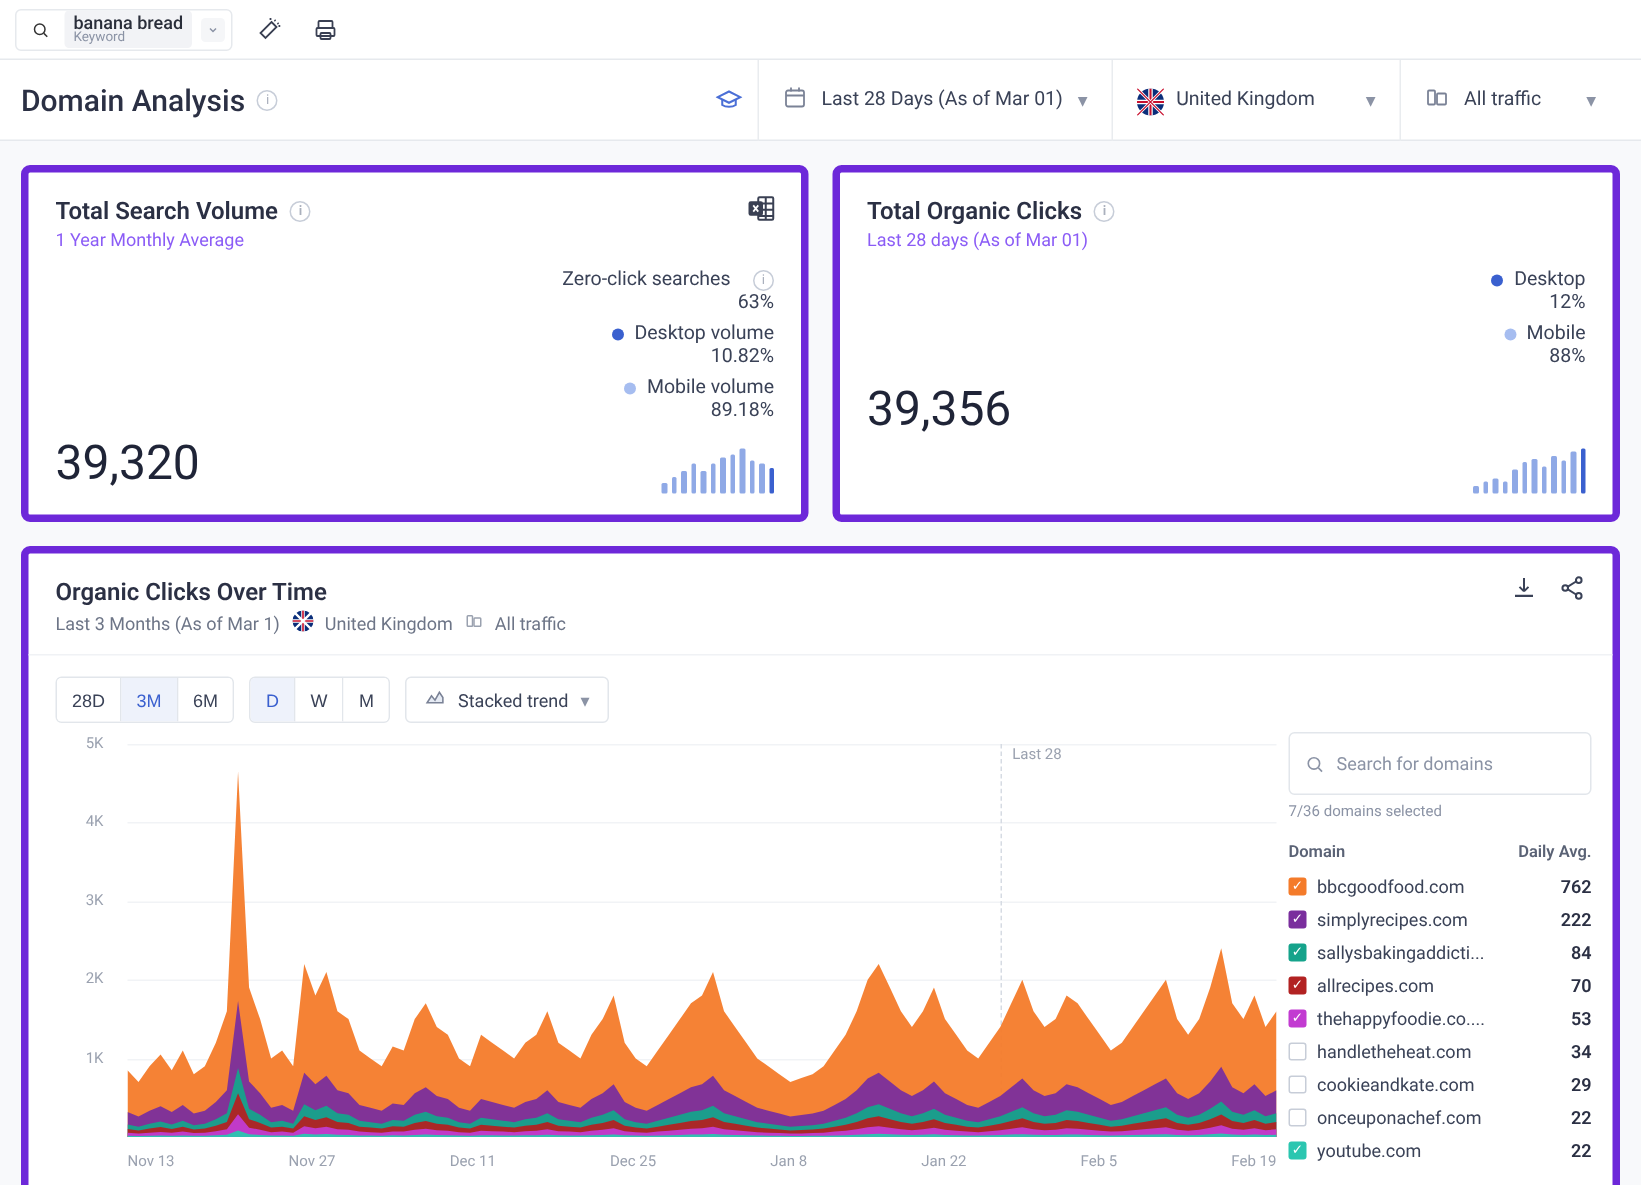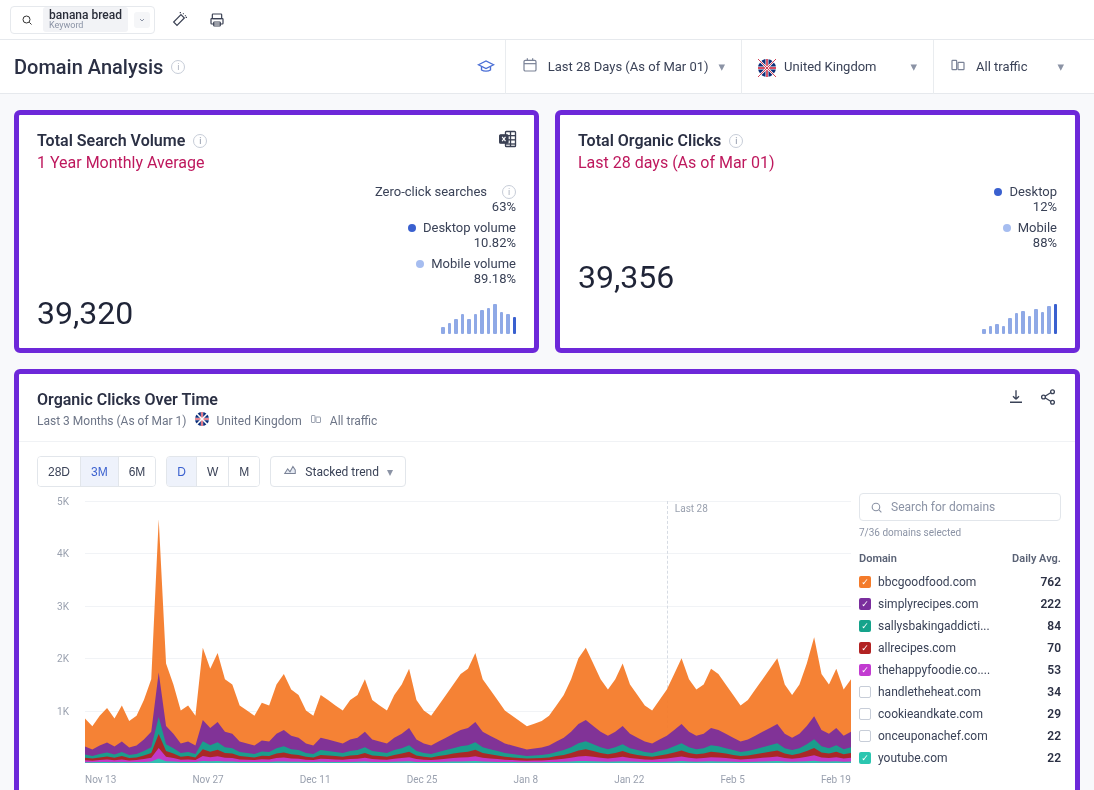--- a/index.html
+++ b/index.html
@@ -19,21 +19,21 @@
 .spacer { flex: 1; }
 .hdr-seg { height: 54px; border-left: 1px solid #e9ecef; display:flex; align-items:center; padding: 0 16px; gap: 10px; color:#3a4257; font-size: 13px; }
 .hdr-seg.first { border-left: none; padding-right: 10px; }
 .hdr-icon { width:18px; height:18px; display:flex; align-items:center; justify-content:center; color:#4b6fd6; }
 .hdr-seg .caret { color:#8b93a5; }
 .flag { width:16px; height:16px; }
 .content { padding: 16px 14px; display:flex; flex-direction:column; gap: 16px; }
 .row { display:flex; gap: 16px; }
 .card { background:#fff; border:5px solid #6d28d9; border-radius:6px; flex:1; padding: 16px 18px; position:relative; }
 .card-title { font-size: 16px; font-weight: 600; color:#2b3044; display:flex; align-items:center; }
-.card-sub { font-size: 16px; color:#be185d; margin-top: 3px; }
+.card-sub { font-size: 12px; color:#8b5cf6; margin-top: 3px; }
 .export-ico { position:absolute; top:14px; right:16px; color:#2f6b3e; }
 .metric-lines { margin-top: 12px; display:flex; flex-direction:column; gap: 6px; font-size:13px; }
 .mline { display:flex; align-items:flex-end; justify-content:space-between; color:#3a4257;flex-direction:column; }
 .mline .lbl { display:flex; align-items:center; gap:7px; }
 .dot { width:8px; height:8px; border-radius:50%; display:inline-block; }
 .mline .lbl.plain { padding-left:0; }
 .mline .val { color:#3a4257; font-weight:400; }
 .bignum { font-size: 32px; font-weight:400; color:#1f2437; margin-top: 8px; }
 .spark { position:absolute; right:18px; bottom:14px; display:flex; align-items:flex-end; gap:3px; height:30px; }
 .spark div { width:3.5px; background:#8fa9e6; border-radius:1px; }
@@ -45,21 +45,21 @@
 .head-actions { position:absolute; right:18px; top:14px; display:flex; gap:14px; color:#3a4257; }
 .controls { padding: 14px 18px 0 18px; display:flex; gap:10px; }
 .seg { display:flex; border:1px solid #e2e6eb; border-radius:4px; overflow:hidden; }
 .seg button { background:#fff; border:none; border-right:1px solid #e2e6eb; padding:6px 10px; font-size:12px; color:#3a4257; cursor:pointer; }
 .seg button:last-child { border-right:none; }
 .seg button.active { background:#eef2fb; color:#3a60cf; }
 .dropdown { border:1px solid #e2e6eb; border-radius:4px; padding:6px 12px; font-size:12px; color:#3a4257; display:flex; align-items:center; gap:8px; background:#fff; cursor:pointer; }
 .chart-body { display:flex; padding: 6px 14px 0 14px; }
 .chart-area { flex:1; position:relative; height: 300px; }
 .legend-panel { width: 210px; padding-left: 8px; }
-.search-box { border:1px solid #e2e6eb; border-radius:4px; height:28px; display:flex; align-items:center; padding:0 10px; gap:8px; color:#8b93a5; font-size:12px; }
+.search-box { border:1px solid #e2e6eb; border-radius:4px; height:42px; display:flex; align-items:center; padding:0 10px; gap:8px; color:#8b93a5; font-size:12px; }
 .sel-count { font-size:10px; color:#8b93a5; margin-top:6px; }
 .legend-head { display:flex; justify-content:space-between; font-size:11px; color:#5a6275; font-weight:600; margin-top:14px; padding-bottom:6px; }
 .legend-row { display:flex; align-items:center; justify-content:space-between; font-size:12px; color:#3a4257; padding:4px 0; }
 .legend-row .l { display:flex; align-items:center; gap:7px; min-width:0; }
 .legend-row .name { white-space:nowrap; overflow:hidden; text-overflow:ellipsis; max-width:120px; }
 .chk { width:12px; height:12px; border-radius:2px; flex-shrink:0; display:flex; align-items:center; justify-content:center; }
 .chk.empty { border:1px solid #c7cdd8; background:#fff; }
 .chk.filled::after { content:"✓"; color:#fff; font-size:9px; line-height:1; }
 .legend-row .v { font-weight:600; color:#2b3044; }
 .yaxis { position:absolute; left:0; top:8px; bottom:30px; width:40px; }

